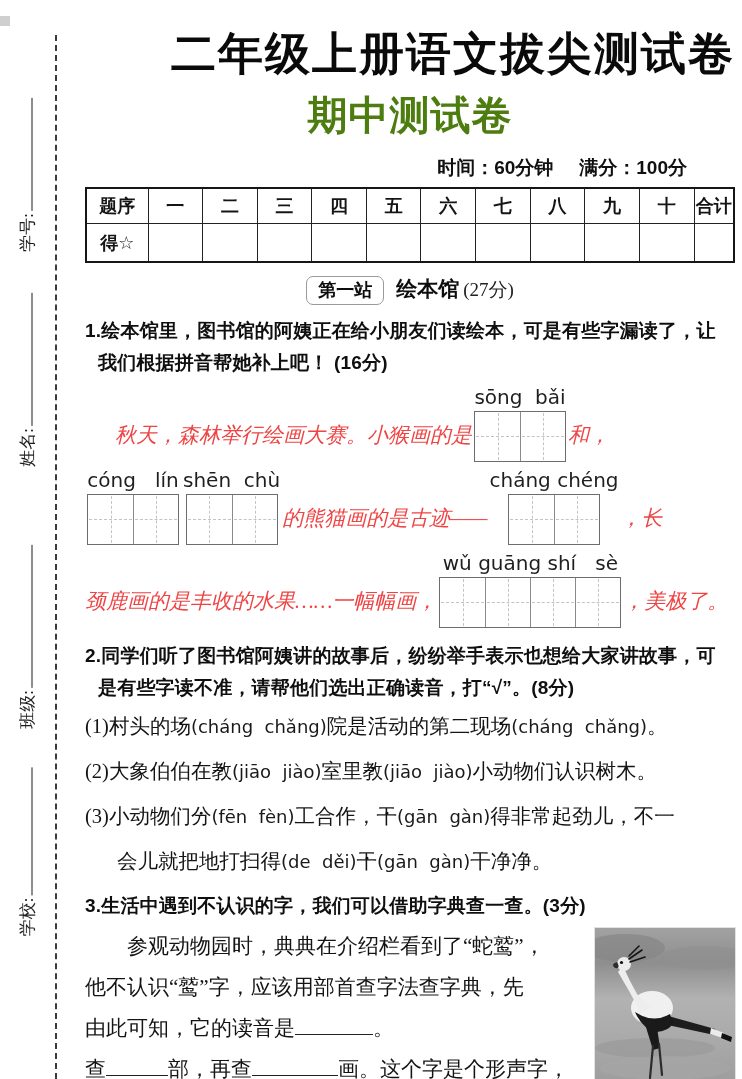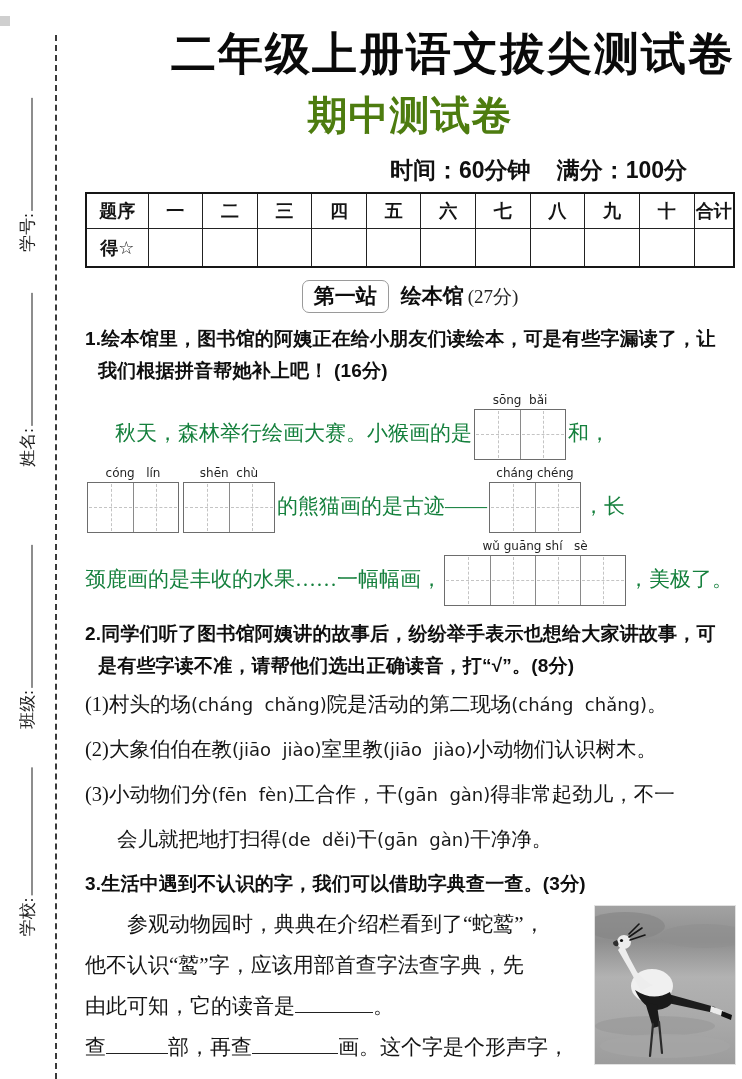--- a/index.html
+++ b/index.html
@@ -19,52 +19,52 @@
     font-size:17px; color:#1c1c1c; }
   .vfield .sline { display:inline-block; border-bottom:1.6px solid #1c1c1c;
     height:0.95em; vertical-align:baseline; margin-left:2px; }
   
   .main { position:absolute; left:85px; top:0; width:650px; }
   .title { margin-top:28px; text-align:right; font-size:45px; font-weight:bold;
     letter-spacing:2px; line-height:1.15; color:#0a0a0a; }
   .subtitle { margin-top:8px; text-align:center; font-size:40px; font-weight:bold;
     letter-spacing:1px; color:#4d7c0f; }
   .meta { margin-top:12px; text-align:right; padding-right:48px;
-    font-size:23px; font-weight:bold; color:#101010; }
+    font-size:19px; font-weight:bold; color:#101010; }
   .meta span { white-space:pre; }
   .meta .gap { display:inline-block; width:26px; }
   
   table.score { margin-top:6px; width:100%; border-collapse:collapse;
     border:2.2px solid #161616; table-layout:fixed; }
   table.score td { border:1.6px solid #222; text-align:center;
     font-size:18px; font-weight:bold; color:#141414; }
   table.score tr.hd td { height:36px; }
   table.score tr.sc td { height:38px; }
   table.score td.first { width:62px; }
   table.score td.last { width:40px; }
   
   .section { margin-top:12px; text-align:center; }
   .sec-badge { display:inline-block; border:1.6px solid #9a9a9a; border-radius:7px;
-    padding:1px 11px 2px; font-size:21px; font-weight:bold; color:#0d0d0d; }
+    padding:1px 11px 2px; font-size:18px; font-weight:bold; color:#0d0d0d; }
   .sec-name { font-size:21px; font-weight:bold; margin-left:12px; color:#0d0d0d; }
   .sec-points { font-family:"Liberation Serif","DejaVu Serif",serif;
     font-size:19px; margin-left:4px; color:#222;text-align:center; }
   
   .stem { font-size:19px; font-weight:bold; line-height:32px; color:#0f0f0f;
     letter-spacing:0.2px; }
   .stem.cont { padding-left:13px; }
   .mt10 { margin-top:10px; } .mt12 { margin-top:12px; } .mt6 { margin-top:6px; }
   
   .kai { font-family:"Liberation Serif","DejaVu Serif",serif; color:#141414; }
   
   .pline { display:flex; align-items:flex-end; font-size:21px; }
   .pline .zh { font-family:"Liberation Serif","DejaVu Serif",serif;
-    padding-bottom:13px; white-space:pre; color:#15803d; }
+    padding-bottom:13px; white-space:pre; color:#ef4444;font-style:italic; }
   .pybox { display:flex; flex-direction:column; align-items:center; margin:0 2px; }
-  .py { font-size:12px; white-space:pre; margin-bottom:2px; color:#1f1f1f;
+  .py { font-size:20px; white-space:pre; margin-bottom:2px; color:#1f1f1f;
     font-family:"DejaVu Sans",sans-serif;text-align:right; }
   .grid { display:flex; border:1.6px solid #6d6d6d; background:#fff; }
   .cell { width:45px; height:49px; position:relative; }
   .cell + .cell { border-left:1.2px solid #8a8a8a; }
   .cell::before { content:""; position:absolute; left:1px; right:1px; top:50%;
     border-top:1px dashed #c4c4c4; }
   .cell::after { content:""; position:absolute; top:1px; bottom:1px; left:50%;
     border-left:1px dashed #c4c4c4; }
   .indentA { padding-left:30px; }
   

